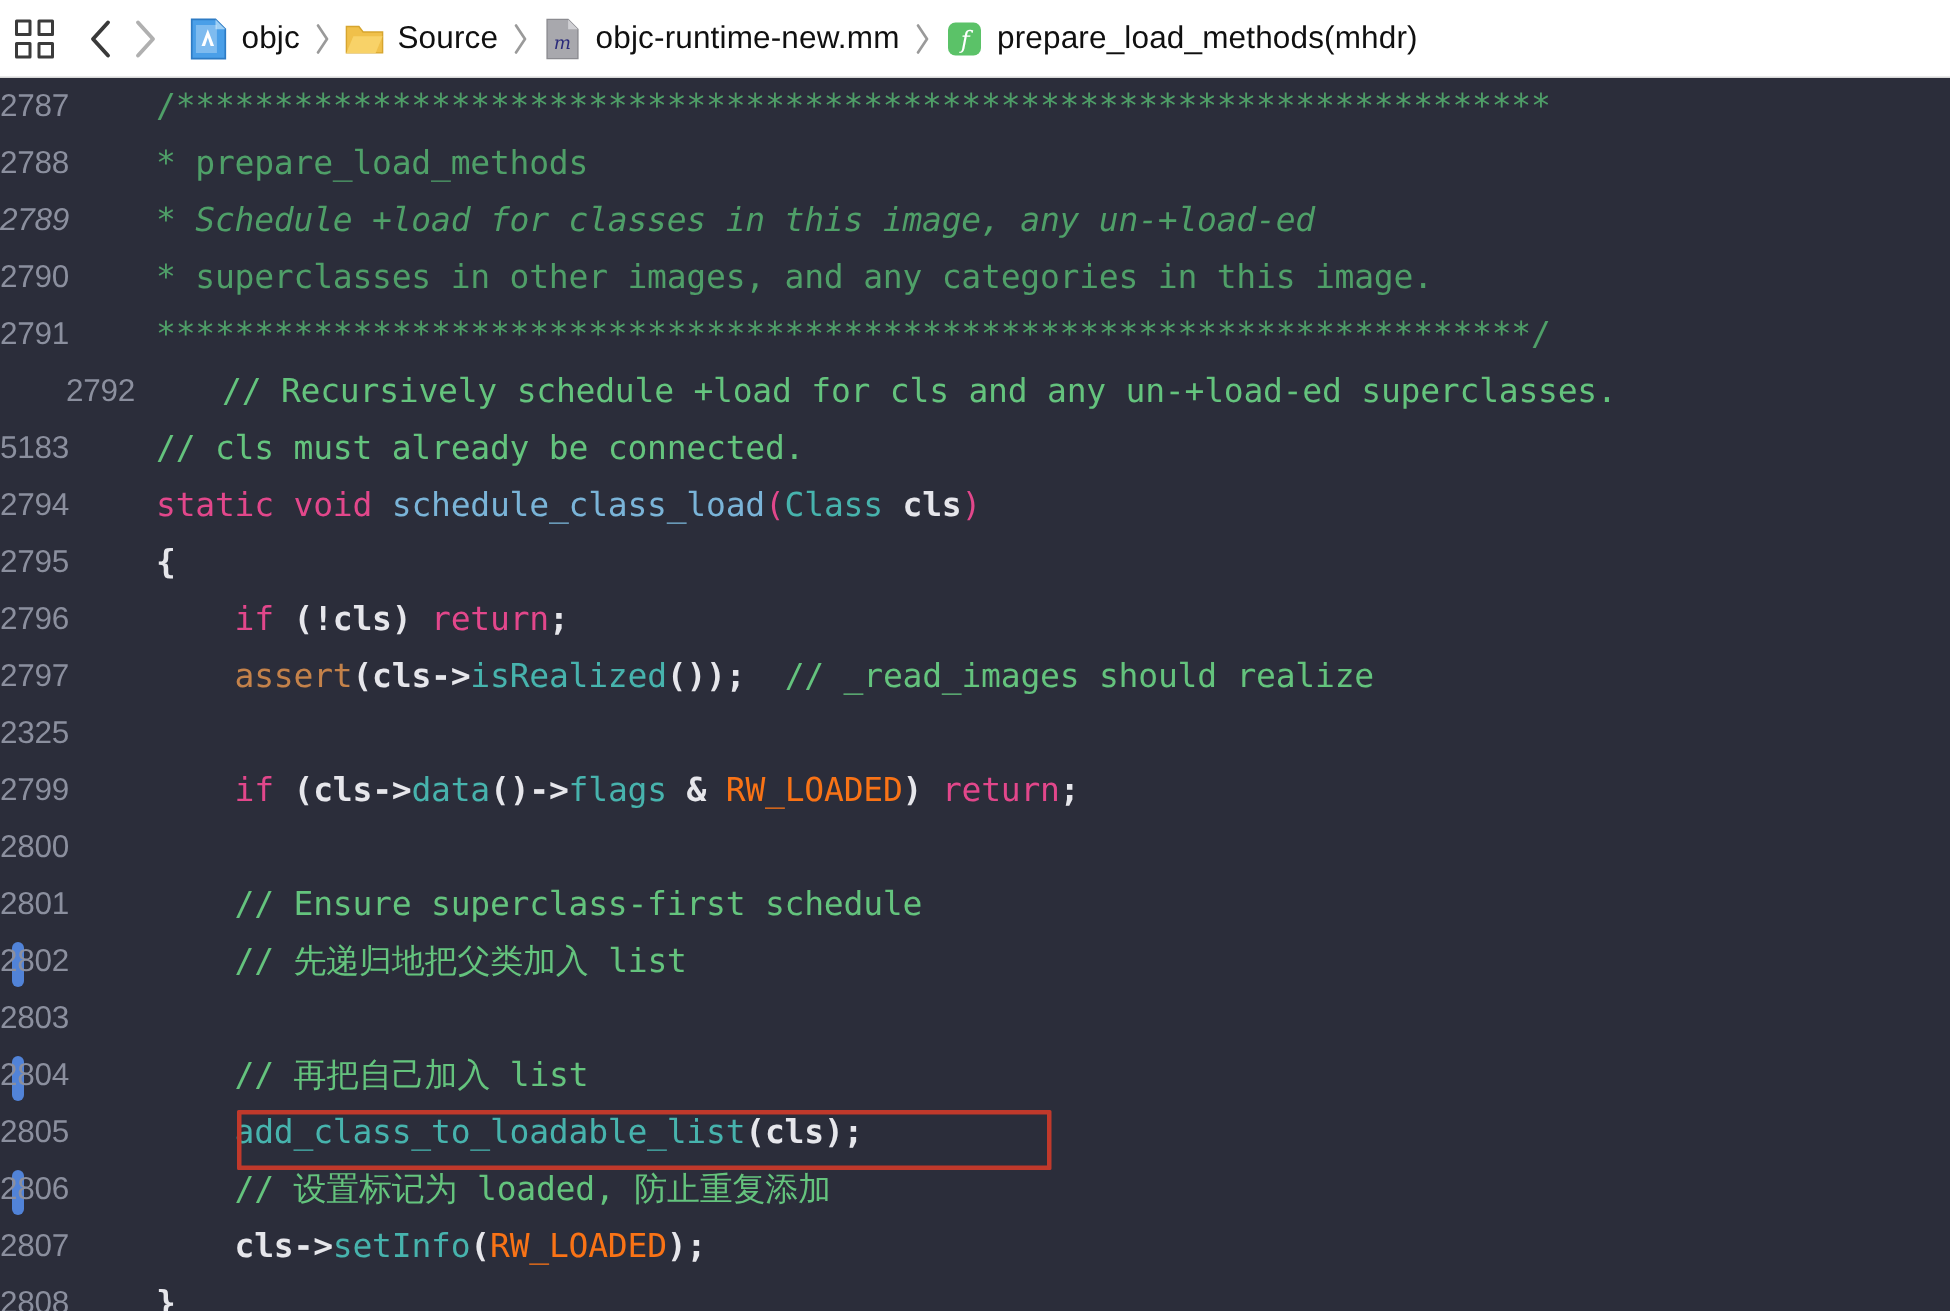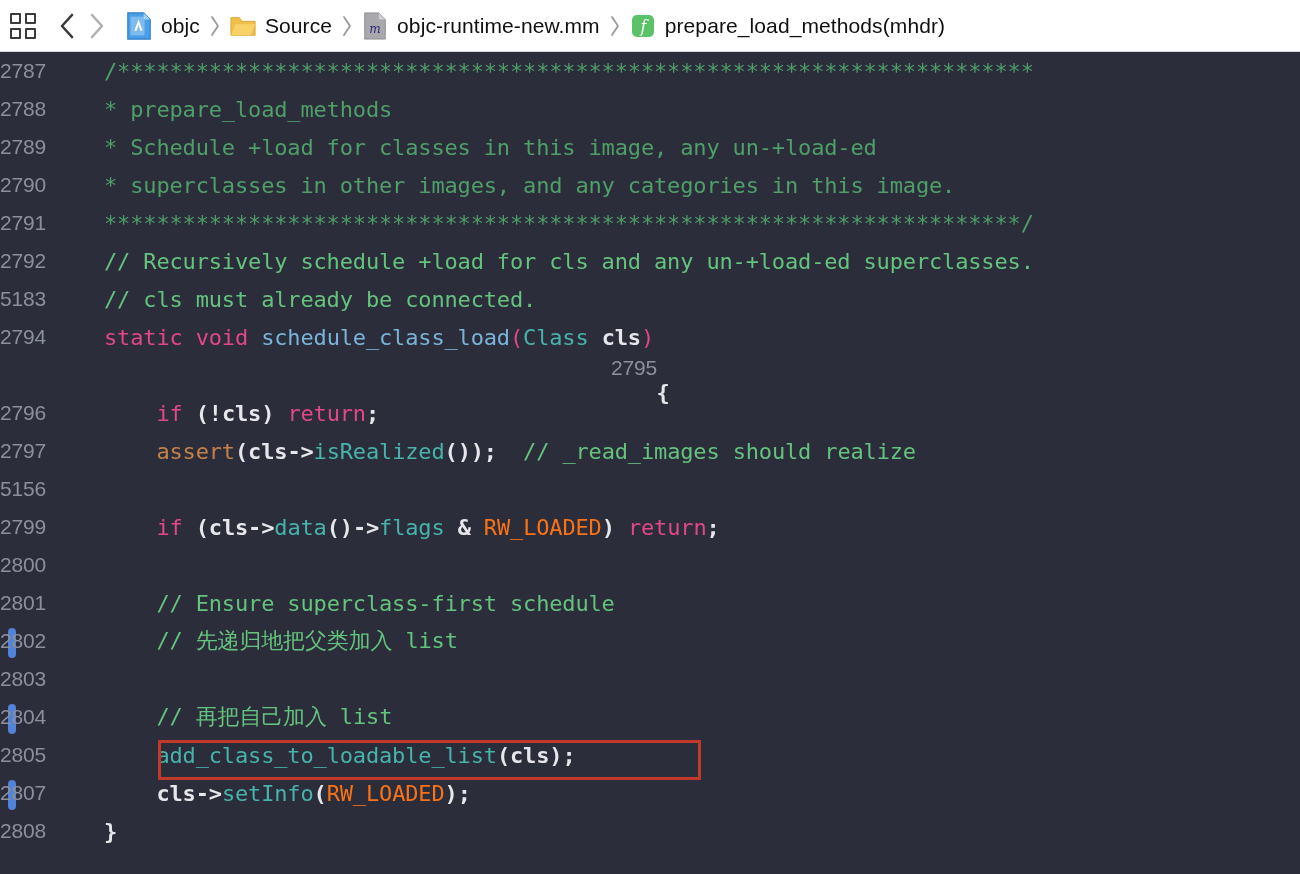--- a/index.html
+++ b/index.html
@@ -185,34 +185,35 @@
 
 <div id="editor">
   <div id="change-gutter">
       <div class="change-bar" style="top: 576px; height: 30px;"></div>
       <div class="change-bar" style="top: 652px; height: 30px;"></div>
       <div class="change-bar" style="top: 728px; height: 30px;"></div>
     </div>
   <div id="code-lines">
       <div class="line" style="top: 2px;"><div class="ln">2787</div><div class="code"><span class="tok-comment">/**********************************************************************</span></div></div>
       <div class="line" style="top: 40px;"><div class="ln">2788</div><div class="code"><span class="tok-comment">* prepare_load_methods</span></div></div>
-      <div class="line" style="top: 78px;"><div class="ln">2789</div><div class="code"><span class="tok-comment">* Schedule +load for classes in this image, any un-+load-ed</span></div></div>
+      <div class="line" style="top: 78px; font-style: italic;"><div class="ln">2789</div><div class="code"><span class="tok-comment">* Schedule +load for classes in this image, any un-+load-ed</span></div></div>
       <div class="line" style="top: 116px;"><div class="ln">2790</div><div class="code"><span class="tok-comment">* superclasses in other images, and any categories in this image.</span></div></div>
       <div class="line" style="top: 154px;"><div class="ln">2791</div><div class="code"><span class="tok-comment">**********************************************************************/</span></div></div>
-      <div class="line" style="top: 192px;"><div class="ln">2792</div><div class="code"><span class="tok-linecom">// Recursively schedule +load for cls and any un-+load-ed superclasses.</span></div></div>
+      <div class="line" style="top: 192px; margin-left: 44px;"><div class="ln">2792</div><div class="code"><span class="tok-linecom">// Recursively schedule +load for cls and any un-+load-ed superclasses.</span></div></div>
       <div class="line" style="top: 230px;"><div class="ln">5183</div><div class="code"><span class="tok-linecom">// cls must already be connected.</span></div></div>
       <div class="line" style="top: 268px;"><div class="ln">2794</div><div class="code"><span class="tok-kw">static void </span><span class="tok-fn">schedule_class_load</span><span class="tok-punct">(</span><span class="tok-type">Class</span><span class="tok-plain"> </span><span class="tok-plain">cls</span><span class="tok-punct">)</span></div></div>
-      <div class="line" style="top: 306px; flex-direction: column;"><div class="ln">2795</div><div class="code"><span class="tok-plain">{</span></div></div>
+      <div class="line" style="top: 306px;"><div class="ln">2795</div><div class="code"><span class="tok-plain">{</span></div></div>
       <div class="line" style="top: 344px;"><div class="ln">2796</div><div class="code"><span class="tok-plain">    </span><span class="tok-kw">if</span><span class="tok-plain"> (!</span><span class="tok-plain">cls</span><span class="tok-plain">) </span><span class="tok-kw">return</span><span class="tok-plain">;</span></div></div>
       <div class="line" style="top: 382px;"><div class="ln">2797</div><div class="code"><span class="tok-plain">    </span><span class="tok-macro">assert</span><span class="tok-plain">(</span><span class="tok-plain">cls</span><span class="tok-plain">-&gt;</span><span class="tok-member">isRealized</span><span class="tok-plain">());  </span><span class="tok-linecom">// _read_images should realize</span></div></div>
-      <div class="line" style="top: 420px;"><div class="ln">5156</div><div class="code"></div></div>
+      <div class="line" style="top: 420px;"><div class="ln">2325</div><div class="code"></div></div>
       <div class="line" style="top: 458px;"><div class="ln">2799</div><div class="code"><span class="tok-plain">    </span><span class="tok-kw">if</span><span class="tok-plain"> (</span><span class="tok-plain">cls</span><span class="tok-plain">-&gt;</span><span class="tok-member">data</span><span class="tok-plain">()-&gt;</span><span class="tok-member">flags</span><span class="tok-plain"> &amp; </span><span class="tok-const">RW_LOADED</span><span class="tok-plain">) </span><span class="tok-kw">return</span><span class="tok-plain">;</span></div></div>
       <div class="line" style="top: 496px;"><div class="ln">2800</div><div class="code"></div></div>
       <div class="line" style="top: 534px;"><div class="ln">2801</div><div class="code"><span class="tok-plain">    </span><span class="tok-linecom">// Ensure superclass-first schedule</span></div></div>
       <div class="line" style="top: 572px;"><div class="ln">2802</div><div class="code"><span class="tok-plain">    </span><span class="tok-linecom">// 先递归地把父类加入 list</span></div></div>
       <div class="line" style="top: 610px;"><div class="ln">2803</div></div>
       <div class="line" style="top: 648px;"><div class="ln">2804</div><div class="code"><span class="tok-plain">    </span><span class="tok-linecom">// 再把自己加入 list</span></div></div>
       <div class="line" style="top: 686px;"><div class="ln">2805</div><div class="code"><span class="tok-plain">    </span><span class="tok-member">add_class_to_loadable_list</span><span class="tok-plain">(</span><span class="tok-plain">cls</span><span class="tok-plain">);</span></div></div>
+      <div class="line" style="top: 724px;"><div class="ln">2806</div><div class="code"><span class="tok-plain">    </span><span class="tok-linecom">// 设置标记为 loaded, 防止重复添加</span></div></div>
       <div class="line" style="top: 762px;"><div class="ln">2807</div><div class="code"><span class="tok-plain">    </span><span class="tok-plain">cls</span><span class="tok-plain">-&gt;</span><span class="tok-member">setInfo</span><span class="tok-plain">(</span><span class="tok-const">RW_LOADED</span><span class="tok-plain">);</span></div></div>
       <div class="line" style="top: 800px;"><div class="ln">2808</div><div class="code"><span class="tok-plain">}</span></div></div>
     </div>
   <div id="highlight-box" style="left: 158px; top: 688px; width: 543px; height: 40px; border-color: rgb(192, 57, 43);"></div>
 </div>
 
 </body></html>

